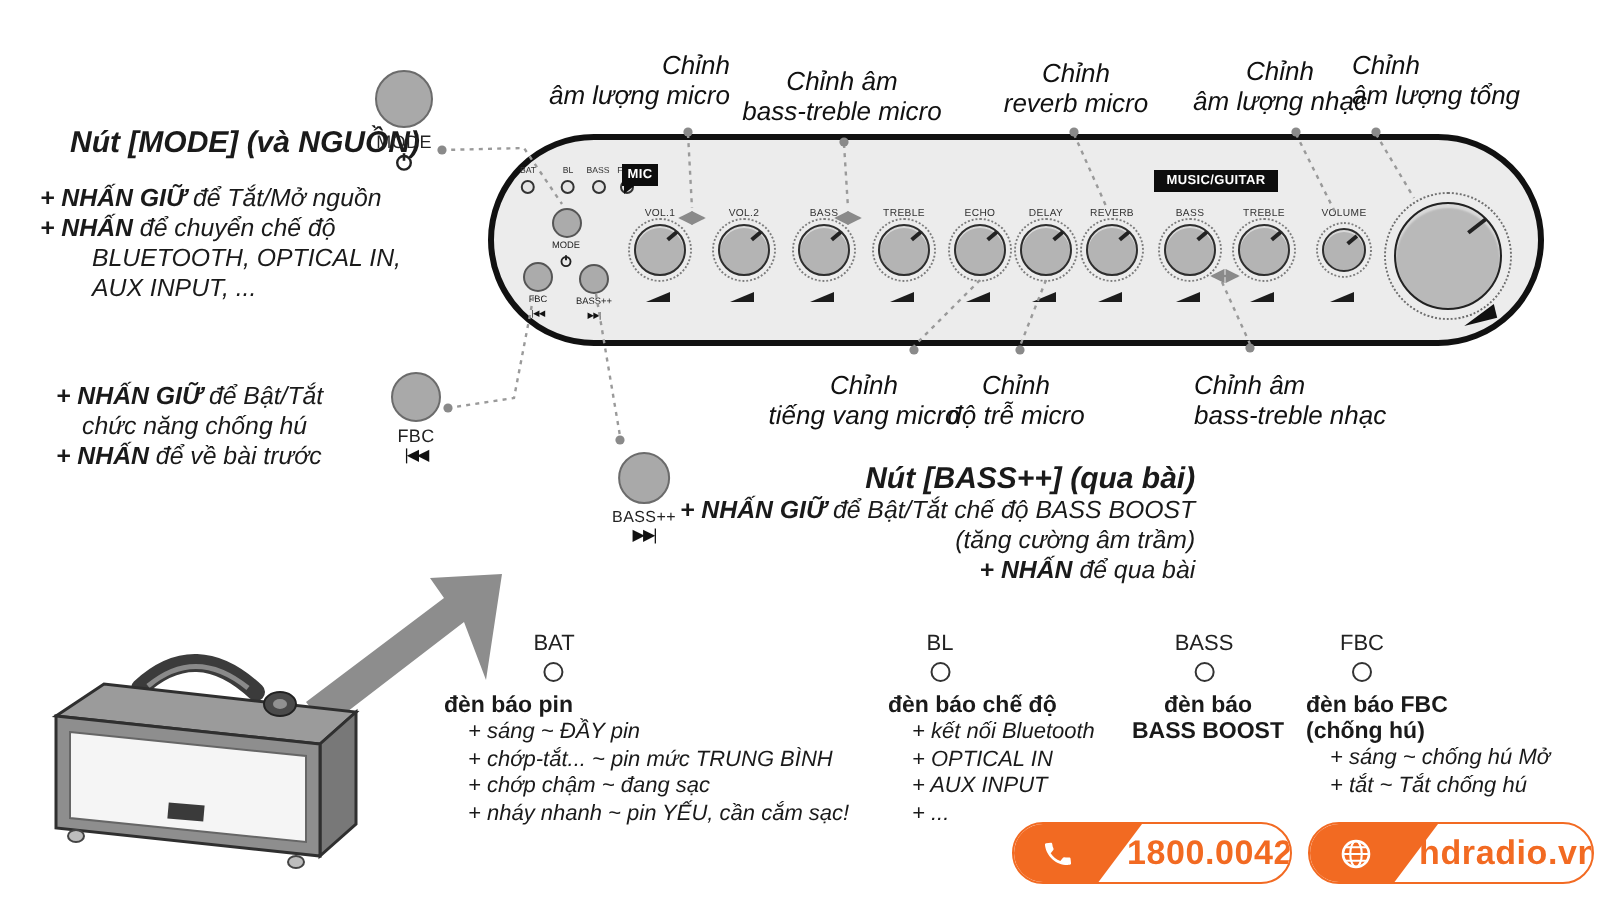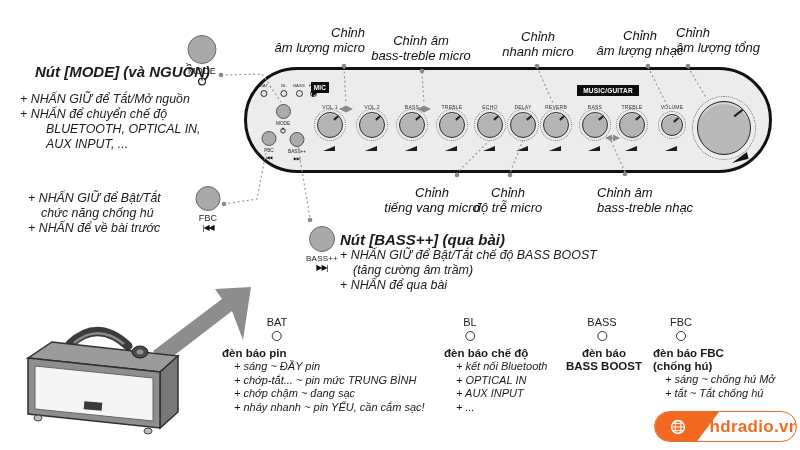--- a/index.html
+++ b/index.html
@@ -7,21 +7,21 @@
     --knob:#b4b4b4; --wire:#9a9a9a; --ink:#1a1a1a;
   }
   html,body{margin:0;padding:0;}
   .stage{position:relative;width:800px;height:450px;background:#fff;overflow:hidden;
          font-family:"Liberation Sans","DejaVu Sans",sans-serif;color:var(--ink);}
 
   
   .note{position:absolute;font-style:italic;z-index:4;}
   .note-title{font-weight:bold;font-size:15px;white-space:nowrap;}
   .note-line{font-size:12.4px;line-height:15px;white-space:nowrap;}
-  .note-line b{font-weight:normal;}
+  .note-line b{font-weight:bold;}
   .gap{height:12px;}
   .ind1{padding-left:13px;}
   .ind2{padding-left:26px;font-style:italic;}
   .tind{padding-left:15px;}
 
   
   .dlabel{position:absolute;font-style:italic;font-size:13px;line-height:14.5px;
           text-align:center;transform:translateX(-50%);white-space:nowrap;z-index:4;color:#111;}
   .dlabel.ta-r{transform:none;text-align:right;}
   .dlabel.ta-l{transform:none;text-align:left;}
@@ -103,21 +103,21 @@
     <div class="note-line ind2"><b></b><span>BLUETOOTH, OPTICAL IN,</span></div>
     <div class="note-line ind2"><b></b><span>AUX INPUT, ...</span></div>
   </div>
 
   <div class="note" style="left:28px;top:191px;">
     <div class="note-line"><b>+ NHẤN GIỮ</b><span> để Bật/Tắt</span></div>
     <div class="note-line ind1"><b></b><span>chức năng chống hú</span></div>
     <div class="note-line"><b>+ NHẤN</b><span> để về bài trước</span></div>
   </div>
 
-  <div class="note" style="left:340px;top:231px;">
+  <div class="note" style="left:340px;top:231px;text-align:right;">
     <div class="note-title">Nút [BASS++] (qua bài)</div>
     <div class="note-line"><b>+ NHẤN GIỮ</b><span> để Bật/Tắt chế độ BASS BOOST</span></div>
     <div class="note-line ind1"><b></b><span>(tăng cường âm trầm)</span></div>
     <div class="note-line"><b>+ NHẤN</b><span> để qua bài</span></div>
   </div>
 
   <div class="callout" style="left:202px;top:35px;">
     <div class="co-circle" style="width:27px;height:27px;"></div>
     <div class="co-label">MODE</div>
     <svg class="pwr" width="9" height="10" viewBox="0 0 9 10">
@@ -141,21 +141,21 @@
   <div class="dlabel ta-r" style="left:255px;top:26px;width:110px;">
     <div>Chỉnh</div>
       <div>âm lượng micro</div>
     </div>
   <div class="dlabel" style="left:421px;top:34px;">
     <div>Chỉnh âm</div>
       <div>bass-treble micro</div>
     </div>
   <div class="dlabel" style="left:538px;top:30px;">
     <div>Chỉnh</div>
-      <div>nhanh micro</div>
+      <div>reverb micro</div>
     </div>
   <div class="dlabel" style="left:640px;top:29px;">
     <div>Chỉnh</div>
       <div>âm lượng nhạc</div>
     </div>
   <div class="dlabel ta-l" style="left:676px;top:26px;">
     <div>Chỉnh</div>
       <div>âm lượng tổng</div>
     </div>
 
@@ -389,20 +389,28 @@
         <div class="legend-circle"></div>
       </div>
     <div class="legend-body">
       <div class="legend-title">đèn báo FBC</div>
       <div class="legend-title">(chống hú)</div>
       <div class="legend-item">+ sáng ~ chống hú Mở</div>
       <div class="legend-item">+ tắt ~ Tắt chống hú</div>
     </div>
   </div>
 
+  <div class="pill" style="left:506px;width:140px;">
+    <div class="pill-left">
+      <svg width="16" height="16" viewBox="0 0 24 24" style="transform:rotate(-6deg);">
+        <path d="M6.62 10.79c1.44 2.83 3.76 5.14 6.59 6.59l2.2-2.21c.27-.27.67-.36 1.02-.24 1.12.37 2.33.57 3.57.57.55 0 1 .45 1 1V20c0 .55-.45 1-1 1-9.39 0-17-7.61-17-17 0-.55.45-1 1-1h3.5c.55 0 1 .45 1 1 0 1.25.2 2.45.57 3.57.11.35.03.74-.25 1.02l-2.2 2.2z" fill="#fff"></path>
+      </svg>
+    </div>
+    <div class="pill-text">1800.0042</div>
+  </div>
 
   <div class="pill" style="left:654px;width:143px;">
     <div class="pill-left">
       <svg width="18" height="18" viewBox="0 0 20 20">
         <circle cx="10" cy="10" r="7.2" stroke="#fff" stroke-width="1.5" fill="none"></circle>
         <ellipse cx="10" cy="10" rx="3.2" ry="7.2" stroke="#fff" stroke-width="1.2" fill="none"></ellipse>
         <line x1="2.9" y1="10" x2="17.1" y2="10" stroke="#fff" stroke-width="1.2"></line>
         <line x1="3.9" y1="6.2" x2="16.1" y2="6.2" stroke="#fff" stroke-width="1.1"></line>
         <line x1="3.9" y1="13.8" x2="16.1" y2="13.8" stroke="#fff" stroke-width="1.1"></line>
       </svg>

